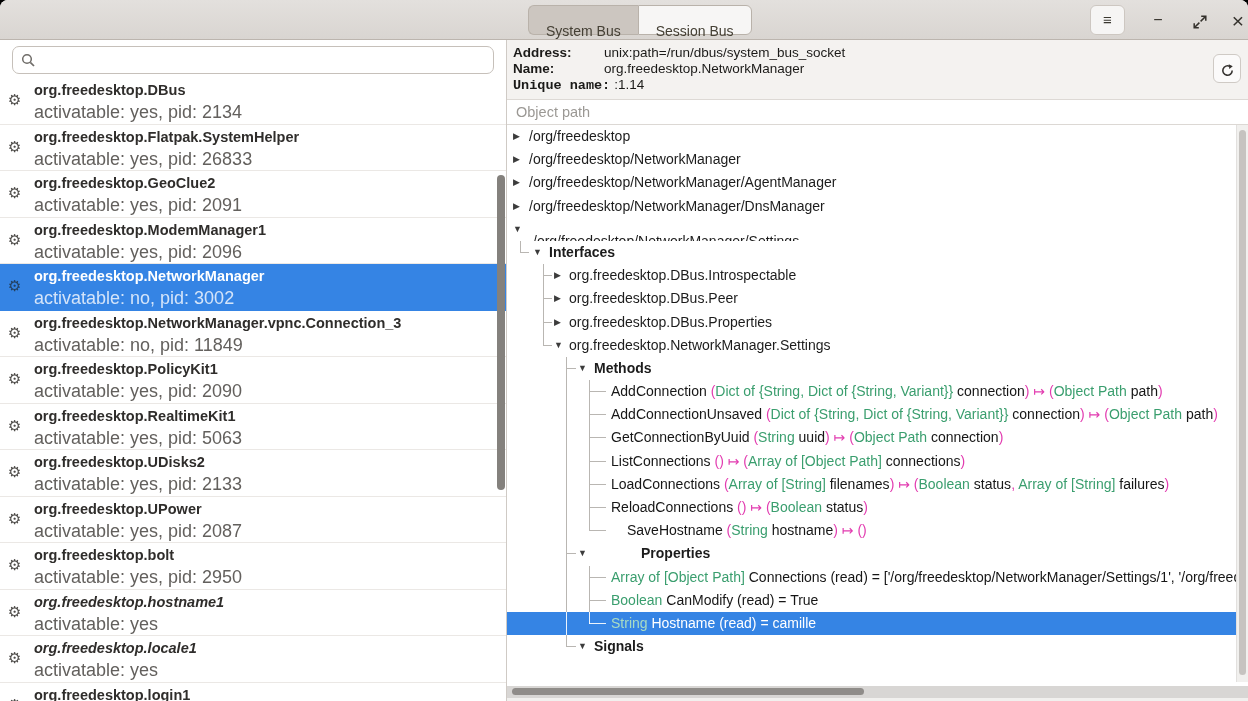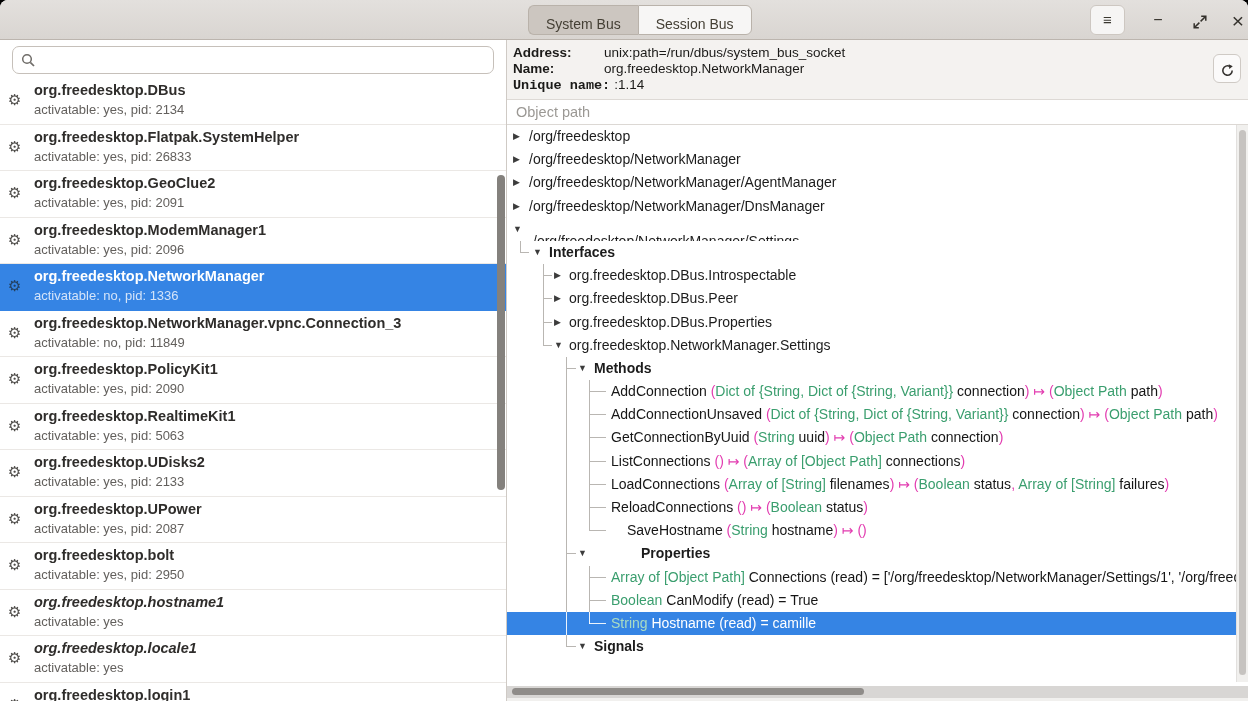--- a/index.html
+++ b/index.html
@@ -3,21 +3,21 @@
 <meta charset="utf-8">
 <style>
   * { margin:0; padding:0; box-sizing:border-box; }
   html,body { width:1248px; height:701px; background:#000; font-family:"Liberation Sans","DejaVu Sans",sans-serif; overflow:hidden; }
   .window { position:relative; width:1248px; height:701px; border-radius:8px 8px 0 0; overflow:hidden; background:#fff; }
 
   
   .titlebar { position:absolute; left:0; top:0; width:1248px; height:40px;
     background:linear-gradient(#e3e0dd,#d9d5d1); border-bottom:1px solid #bcb5ae; }
   .tab-group { position:absolute; left:528px; top:5px; height:30px; display:flex; }
-  .tab { height:30px; padding:4px 17px; font-size:14px; line-height:28px; color:#454035;
+  .tab { height:30px; padding:11px 17px; font-size:14px; line-height:28px; color:#454035;
     border:1px solid #b9b2aa; background:#f7f6f5; cursor:default; }
   .tab.active { background:#ccc6c0; }
   .tab:first-child { border-radius:6px 0 0 6px; border-right:none; }
   .tab:last-child { border-radius:0 6px 6px 0; }
   .menu-btn { position:absolute; left:1090px; top:5px; width:35px; height:30px; border-radius:6px;
     background:#f6f5f4; border:1px solid #cdc7c1; text-align:center; font-size:15px; line-height:28px; color:#3a372f; }
   .winctl { position:absolute; top:5px; width:32px; height:30px; text-align:center; color:#34312c; }
   .winctl.min { left:1142px; font-size:16px; line-height:26px; }
   .winctl.max { left:1184px; }
   .winctl.max svg { margin-top:7px; }
@@ -27,21 +27,21 @@
   .sidebar { position:absolute; left:0; top:40px; width:506px; height:661px; background:#fff; }
   .search-box { position:absolute; left:12px; top:6px; width:482px; height:28px; background:#fff;
     border:1px solid #c6c0ba; border-radius:7px; }
   .search-box svg { position:absolute; left:8px; top:6px; }
   .search-input { position:absolute; left:28px; top:1px; width:445px; height:24px; border:none; outline:none; font-size:14px; background:transparent; }
   .svc-list { position:absolute; left:0; top:38px; width:506px; height:623px; overflow:hidden; }
   .svc { position:relative; height:46.5px; border-bottom:1px solid #ebe8e5; background:#fff; }
   .svc .gear { position:absolute; left:8px; top:13px; font-size:15px; color:#4f4d4a; }
   .svc-name { position:absolute; left:34px; top:4px; font-size:14.5px; font-weight:bold; color:#2f2d2b; white-space:nowrap; }
   .svc-name.italic { font-style:italic; }
-  .svc-detail { position:absolute; left:34px; top:24px; font-size:13px; color:#63605d; white-space:nowrap; }
+  .svc-detail { position:absolute; left:34px; top:24px; font-size:18px; color:#63605d; white-space:nowrap; }
   .svc.sel { background:var(--sel,#3584e4); border-bottom-color:var(--sel,#3584e4); }
   .svc.sel .svc-name { color:#fff; }
   .svc.sel .svc-detail { color:#d4e4f9; }
   .svc.sel .gear { color:#24405e; }
   .side-scroll { position:absolute; right:1px; top:135px; width:8px; height:315px; border-radius:4px; background:#84817d; }
 
   
   .rightpanel { position:absolute; left:506px; top:40px; width:742px; height:661px; background:#fff; border-left:1px solid #cfcac5; }
   .info { position:absolute; left:0; top:0; width:742px; height:60px; background:#f4f2f0; border-bottom:1px solid #ddd9d5; }
   .info-row { position:absolute; left:6px; font-size:13.5px; line-height:16px; color:#1b1a18; white-space:nowrap; }
@@ -124,21 +124,21 @@
           <div class="svc-detail">activatable: yes, pid: 2091</div>
         </div>
         <div class="svc">
           <span class="gear">⚙</span>
           <div class="svc-name">org.freedesktop.ModemManager1</div>
           <div class="svc-detail">activatable: yes, pid: 2096</div>
         </div>
         <div class="svc sel">
           <span class="gear">⚙</span>
           <div class="svc-name">org.freedesktop.NetworkManager</div>
-          <div class="svc-detail">activatable: no, pid: 1336</div>
+          <div class="svc-detail">activatable: no, pid: 3002</div>
         </div>
         <div class="svc">
           <span class="gear">⚙</span>
           <div class="svc-name">org.freedesktop.NetworkManager.vpnc.Connection_3</div>
           <div class="svc-detail">activatable: no, pid: 11849</div>
         </div>
         <div class="svc">
           <span class="gear">⚙</span>
           <div class="svc-name">org.freedesktop.PolicyKit1</div>
           <div class="svc-detail">activatable: yes, pid: 2090</div>

